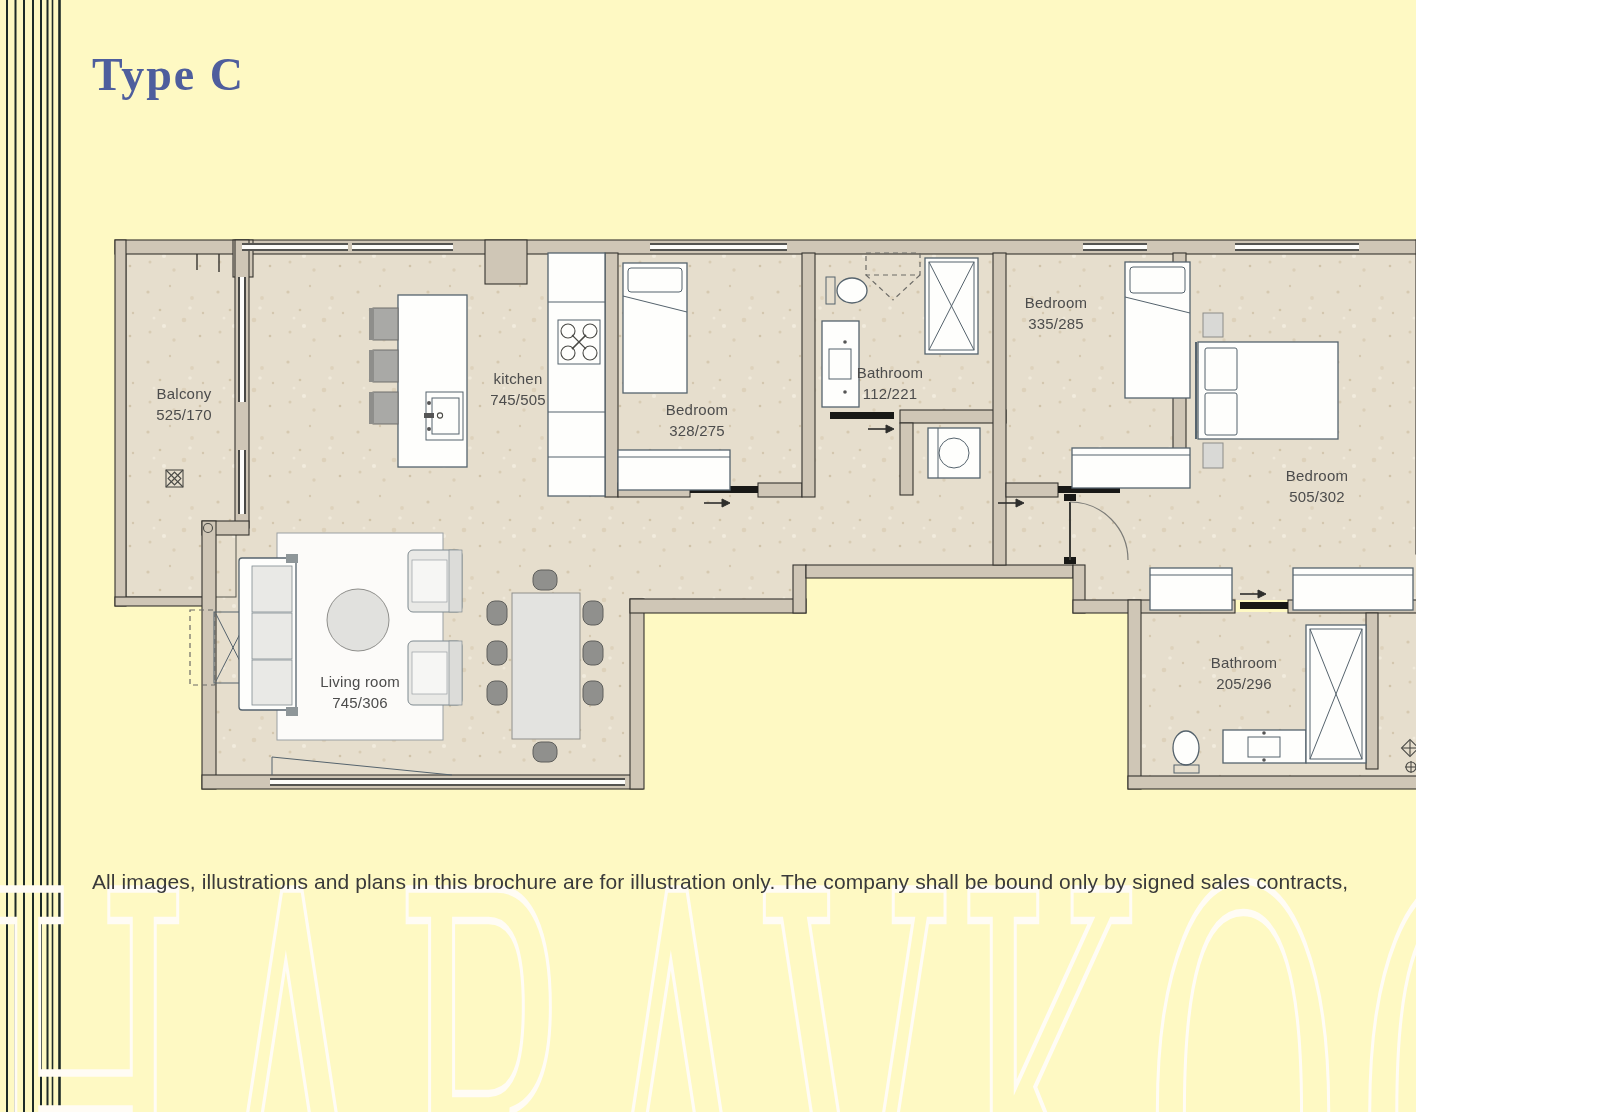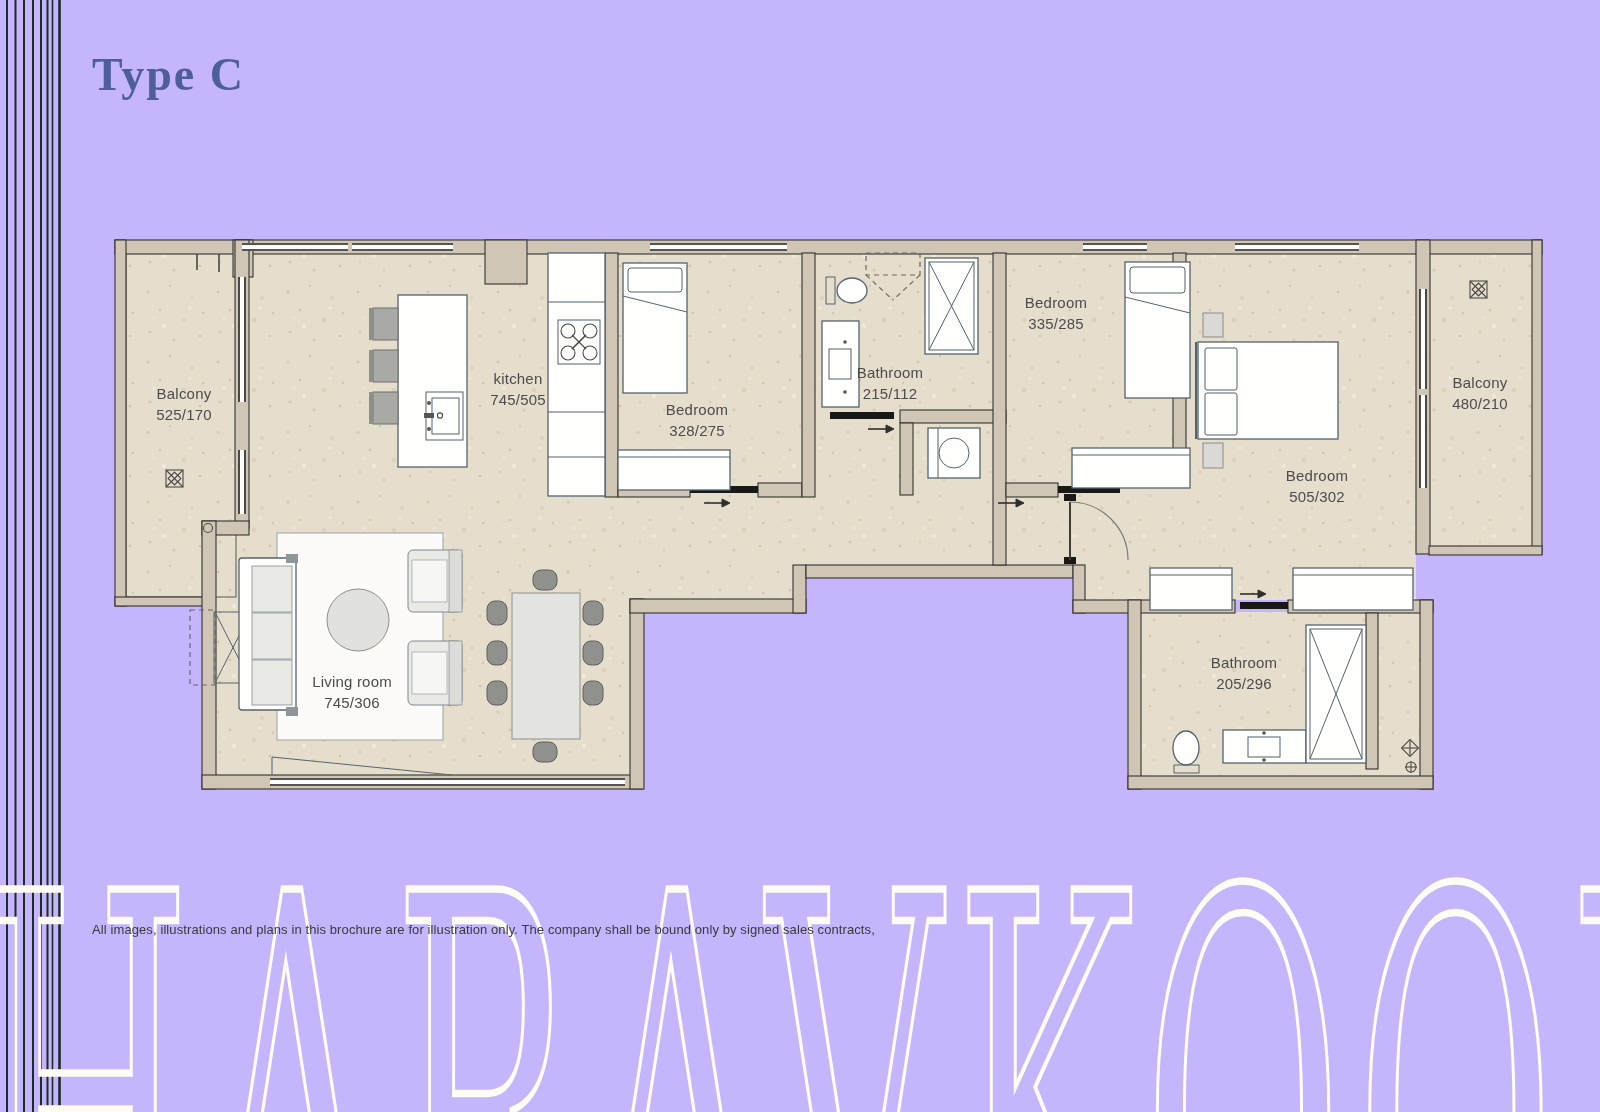--- a/index.html
+++ b/index.html
@@ -1,25 +1,25 @@
 <!DOCTYPE html>
 <html><head>
 <meta charset="utf-8">
 <style>
   html,body{margin:0;padding:0;}
-  .page{position:relative;width:1600px;height:1112px;background:#c4b5fd;overflow:hidden;
+  .page{position:relative;width:1416px;height:1112px;background:#fef9c3;overflow:hidden;
         font-family:"Liberation Sans",sans-serif;}
   .layer{position:absolute;inset:0;}
   .page-title{position:absolute;left:92px;top:48px;z-index:6;
        font-family:"Liberation Serif",serif;font-weight:700;font-size:46px;
        letter-spacing:2px;color:#4e5e9d;}
   .room-label{position:absolute;transform:translate(-50%,-50%);text-align:center;z-index:5;
        font-size:15px;line-height:20.5px;color:#4c4c4c;letter-spacing:.2px;white-space:nowrap;}
-  .disclaimer{position:absolute;left:92px;top:916px;z-index:6;color:#3a3a3a;
-       font-size:13px;line-height:28.5px;letter-spacing:.1px;}
+  .disclaimer{position:absolute;left:92px;top:868px;z-index:6;color:#3a3a3a;
+       font-size:21px;line-height:28.5px;letter-spacing:.1px;}
   svg{display:block;}
   
   .w{fill:#cfc6b6;stroke:#35342f;stroke-width:1.1;}
   .win{fill:#fdfdfb;stroke:none;}
   .winl{stroke:#1b1b19;stroke-width:1.6;fill:none;}
   .f{fill:#fefefc;stroke:#55636d;stroke-width:1.3;}
   .g{fill:#d9d9d6;stroke:#8b8b88;stroke-width:1;}
   .st{fill:#a9a9a6;stroke:#6f6f6c;stroke-width:1;}
   .dc{fill:#90908d;stroke:#5f5f5c;stroke-width:1;}
   .tl{stroke:#55636d;stroke-width:1;fill:none;}
@@ -385,35 +385,35 @@
   <div class="room-label" style="left:518px;top:389px">
     <div>kitchen</div>
       <div>745/505</div>
   </div>
   <div class="room-label" style="left:697px;top:420px">
     <div>Bedroom</div>
       <div>328/275</div>
   </div>
   <div class="room-label" style="left:890px;top:383px">
     <div>Bathroom</div>
-      <div>215/112</div>
+      <div>112/221</div>
   </div>
   <div class="room-label" style="left:1056px;top:313px">
     <div>Bedroom</div>
       <div>335/285</div>
   </div>
   <div class="room-label" style="left:1317px;top:486px">
     <div>Bedroom</div>
       <div>505/302</div>
   </div>
   <div class="room-label" style="left:1480px;top:393px">
     <div>Balcony</div>
       <div>480/210</div>
   </div>
-  <div class="room-label" style="left:352px;top:692px">
+  <div class="room-label" style="left:360px;top:692px">
     <div>Living room</div>
       <div>745/306</div>
   </div>
   <div class="room-label" style="left:1244px;top:673px">
     <div>Bathroom</div>
       <div>205/296</div>
   </div>
 
   <div class="disclaimer">
     <div>All images, illustrations and plans in this brochure are for illustration only. The company shall be bound only by signed sales contracts,</div>

